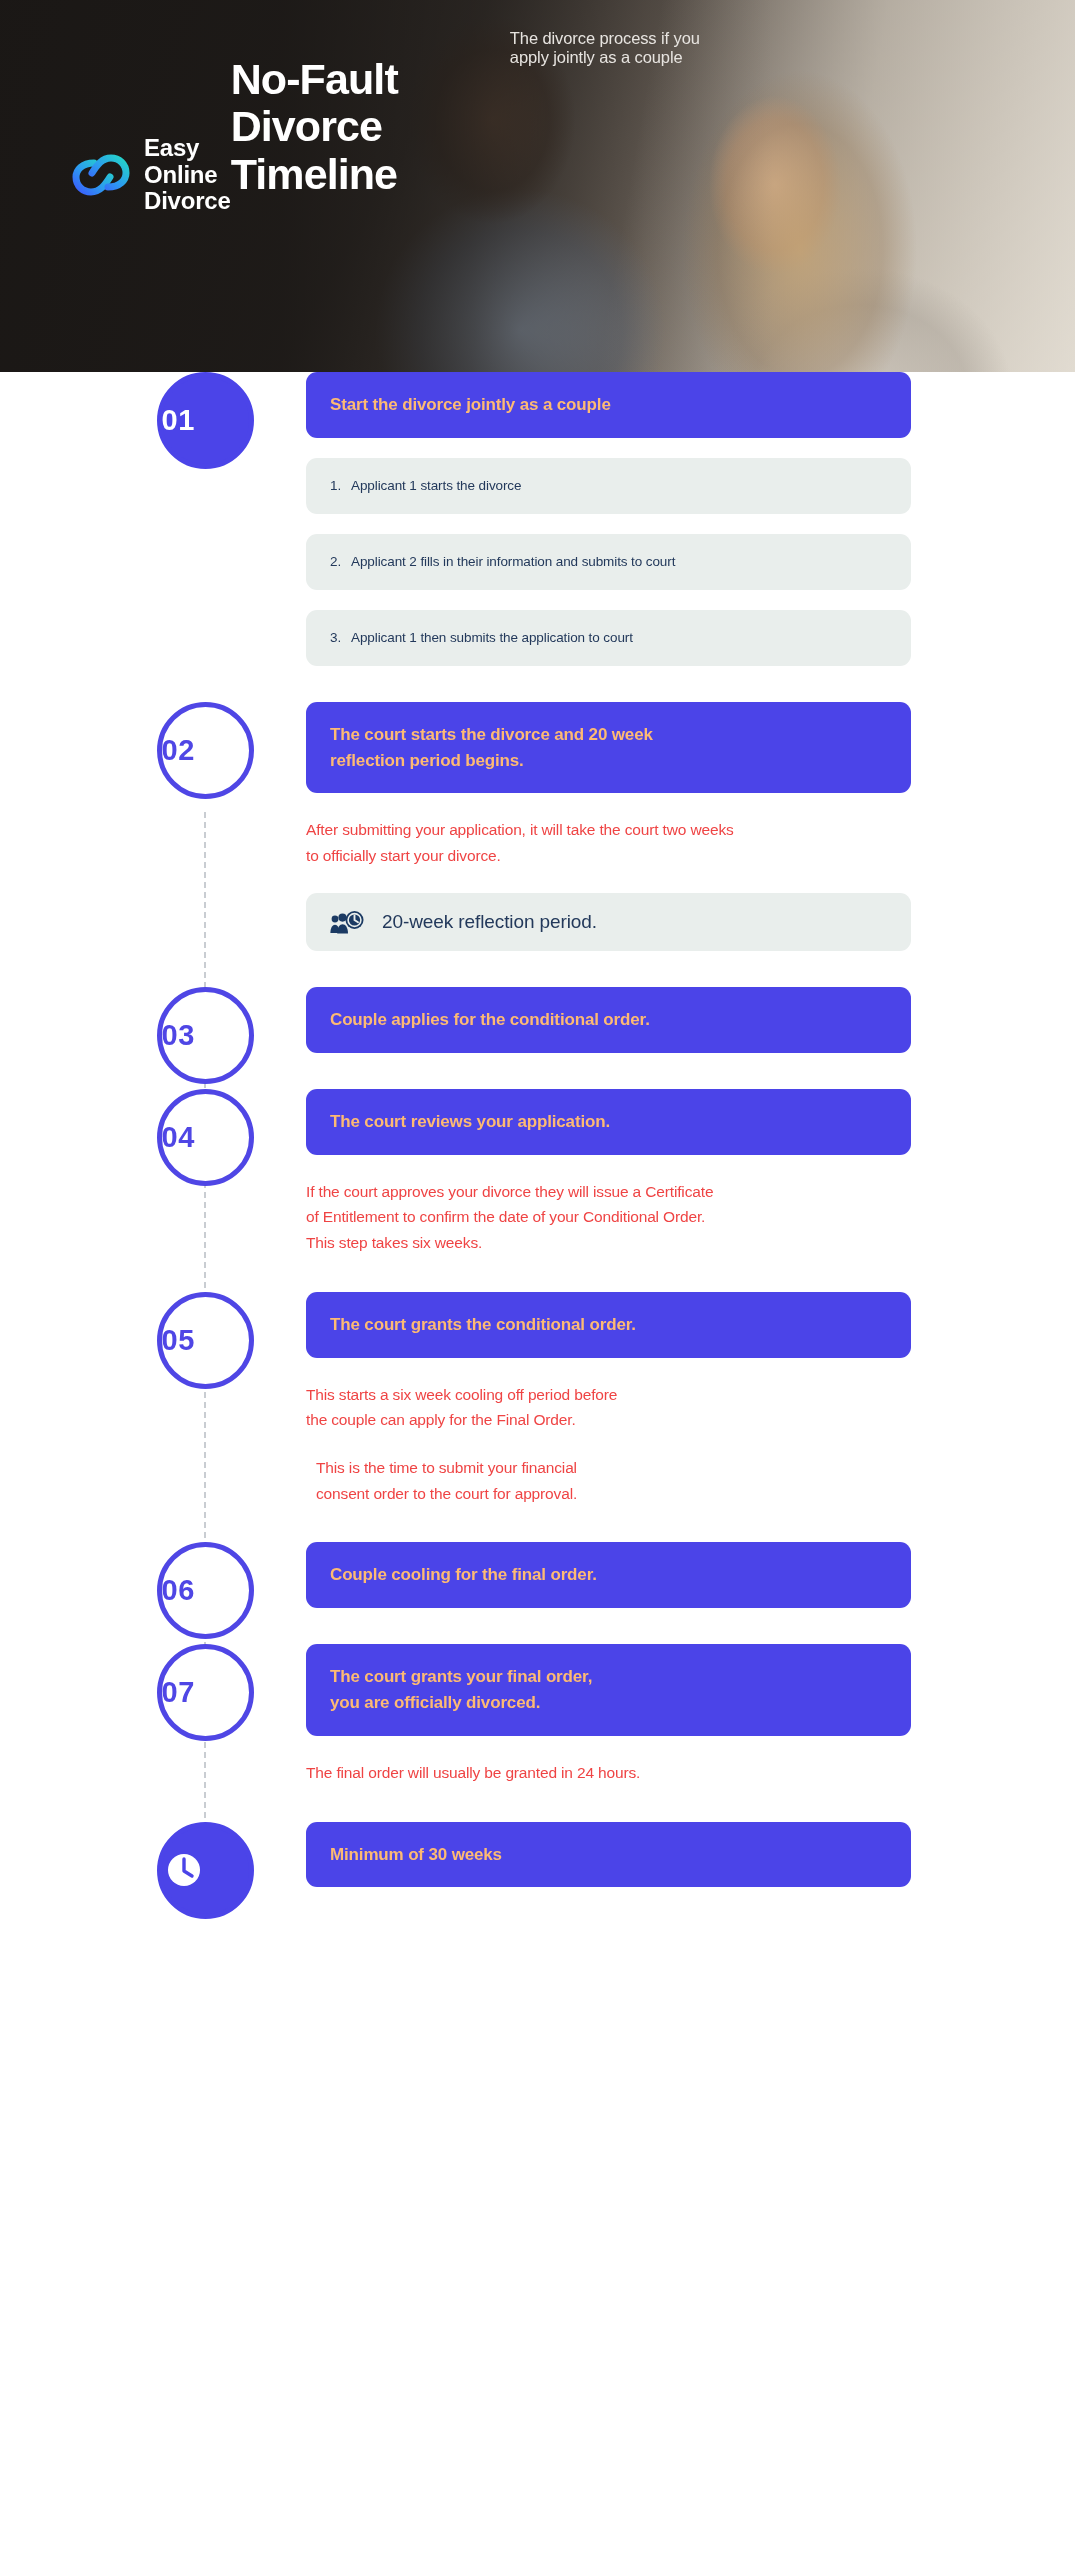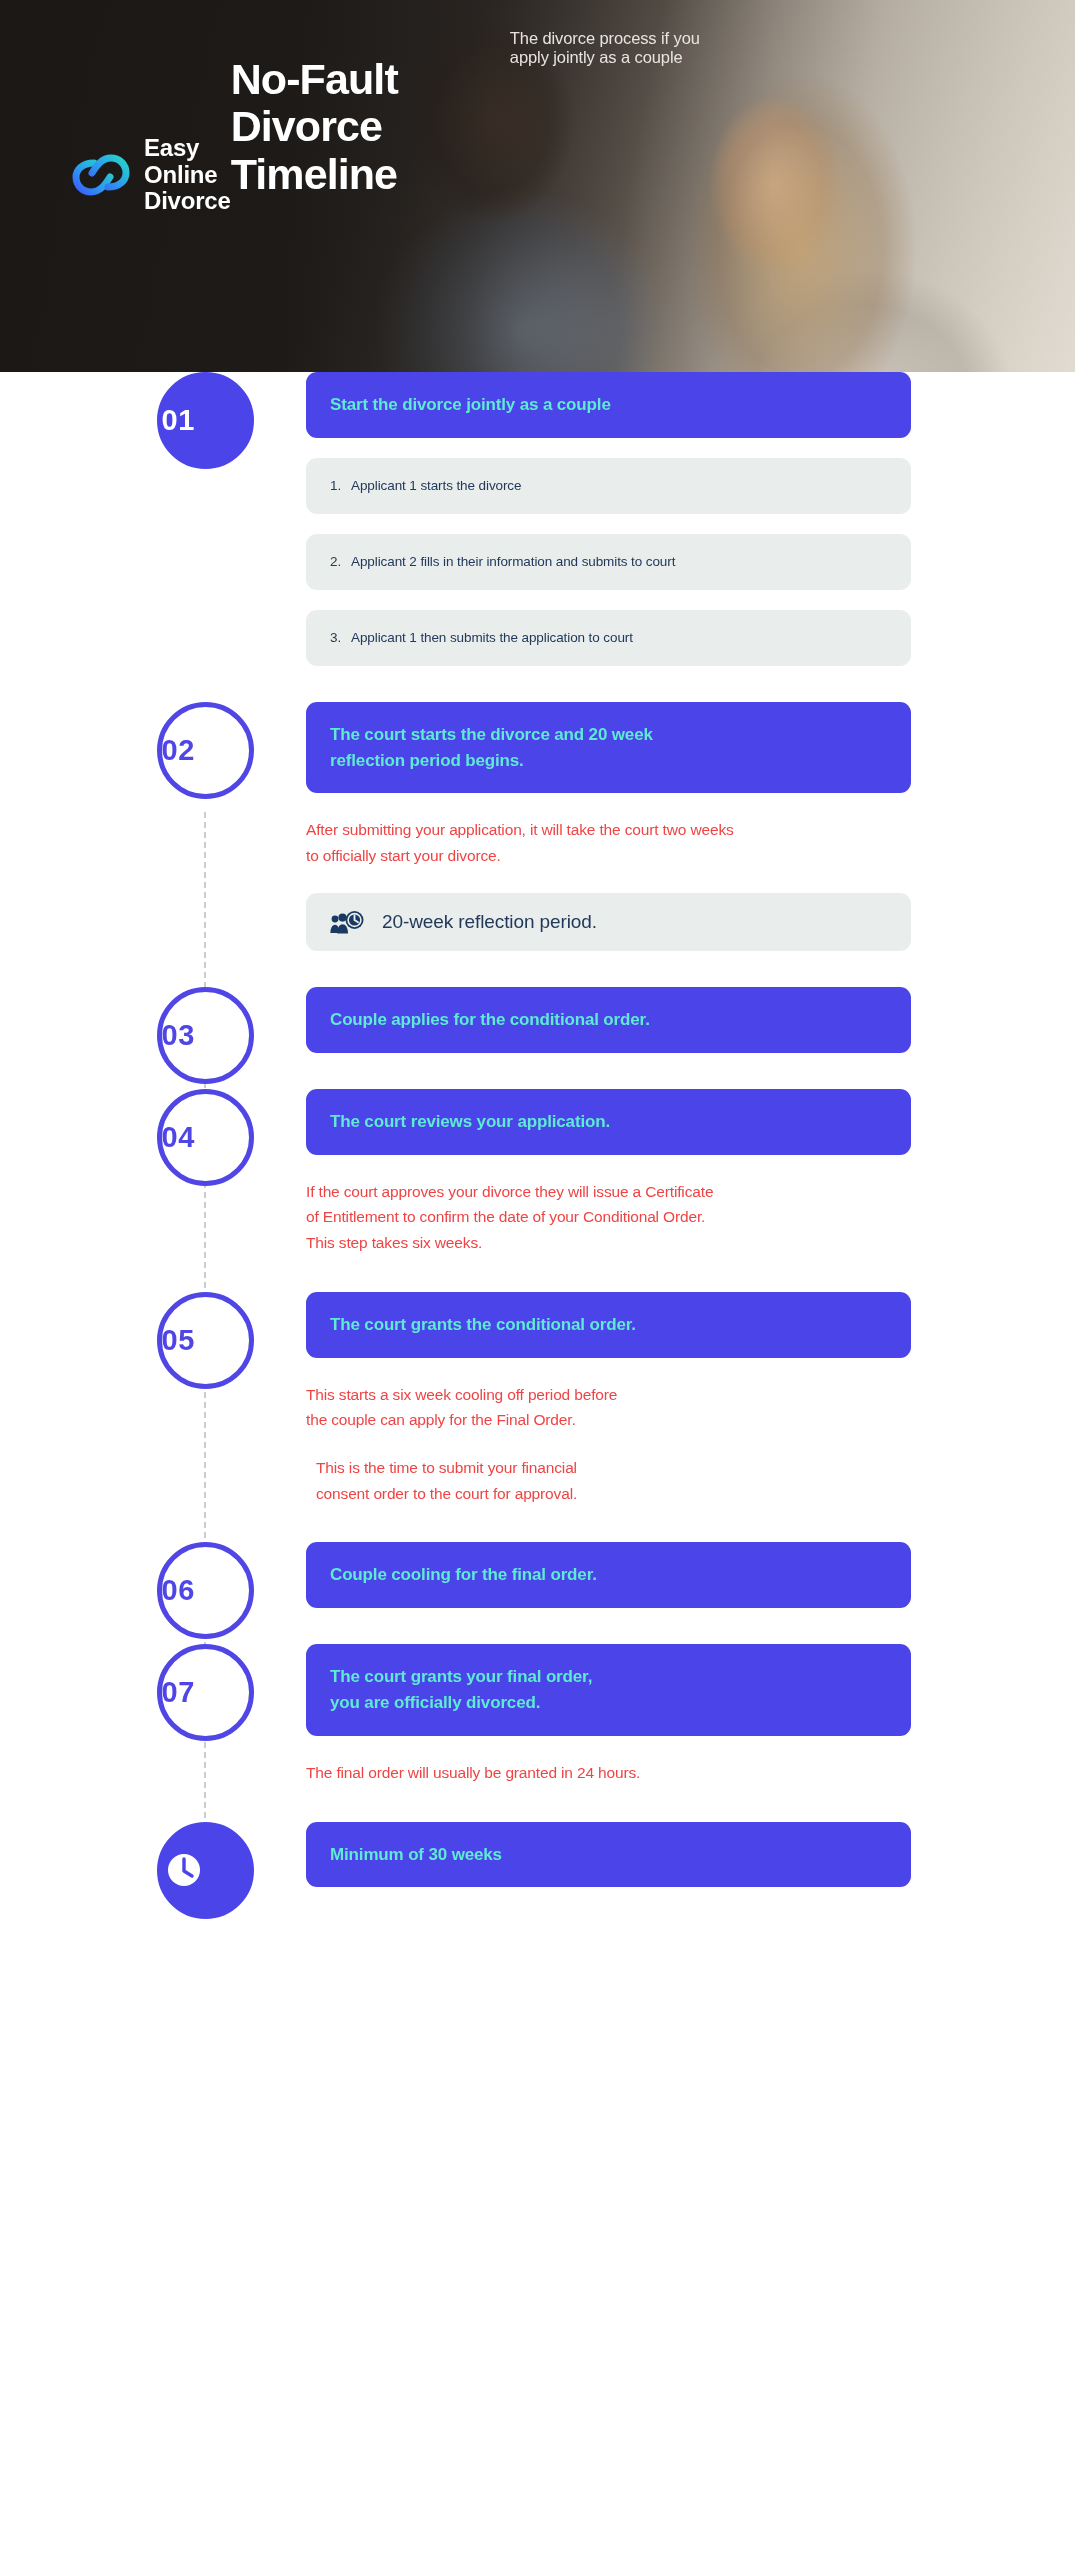--- a/index.html
+++ b/index.html
@@ -154,21 +154,21 @@
 
   .step-body {
     flex: 1;
     min-width: 0;
     padding-left: 162px;   
     padding-right: 164px;
   }
 
   .pill {
     background: #4b44e8;
-    color: #5eead4;
+    color: #fdba74;
     border-radius: 11px;
     padding: 20px 24px;
     font-size: 17px;
     font-weight: 700;
     line-height: 1.52;
     letter-spacing: -0.15px;
     white-space: pre-line;
     min-height: 62px;
     display: flex;
     align-items: center;

